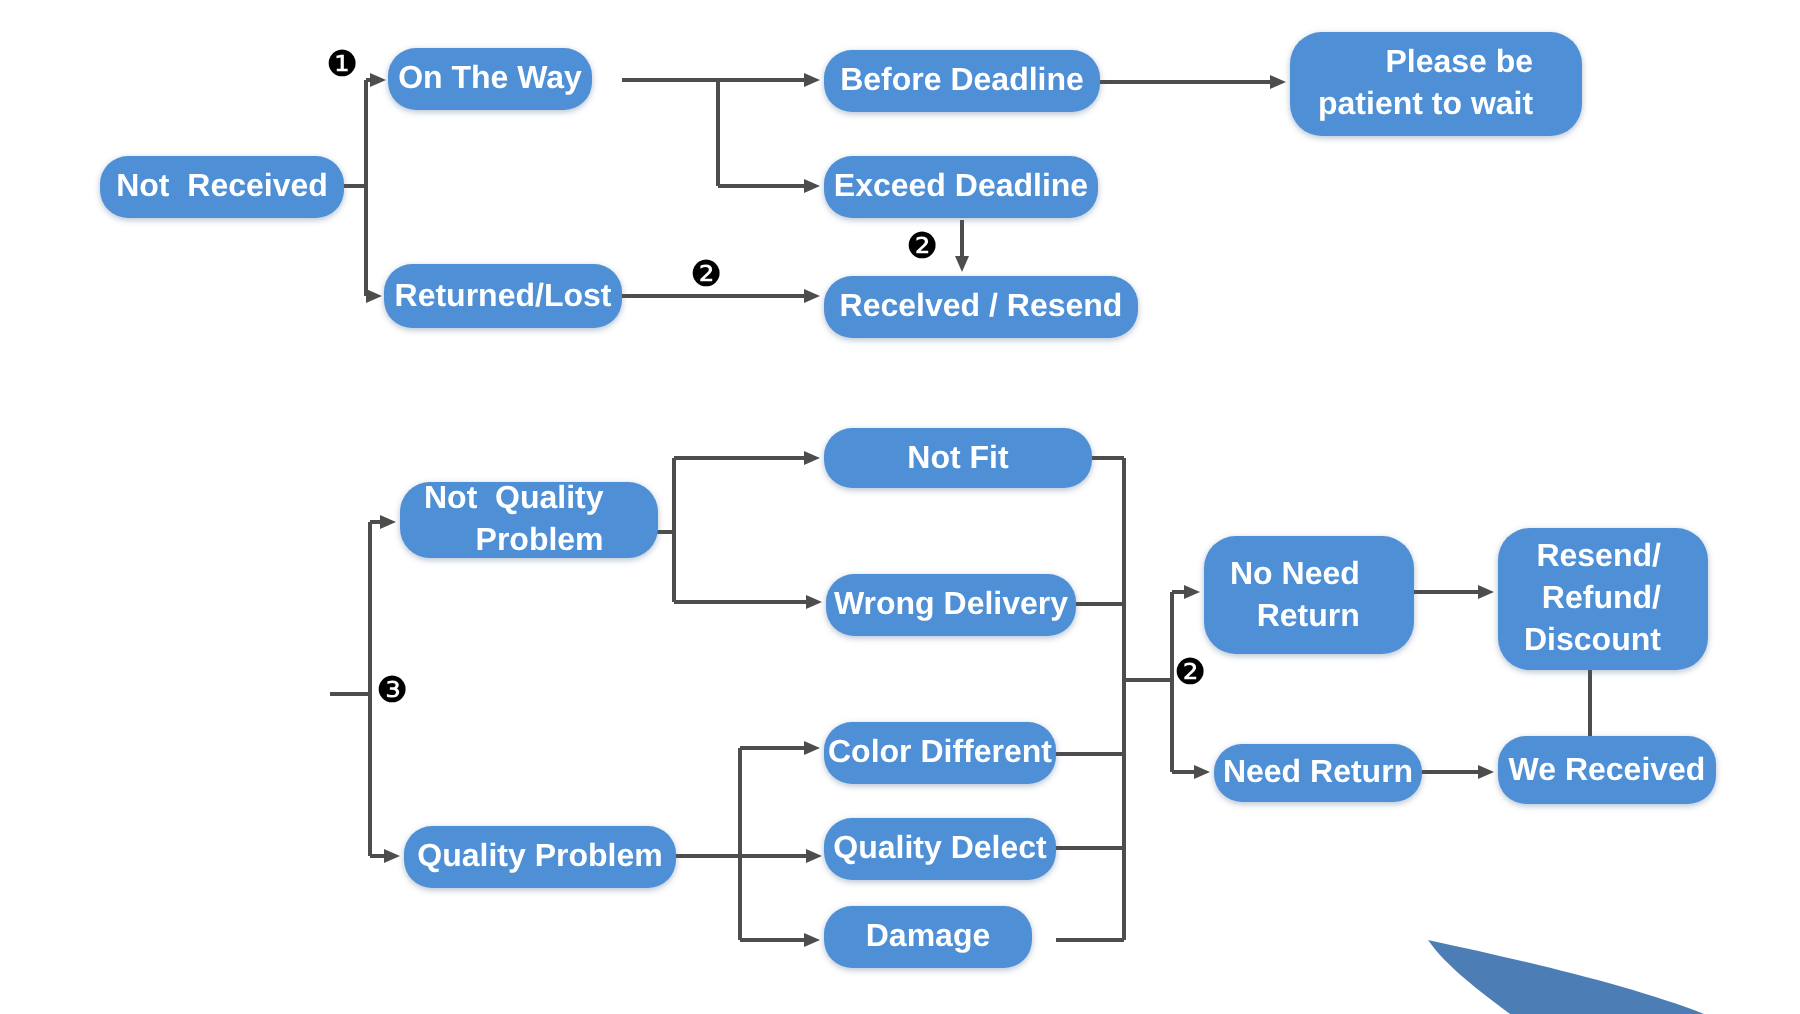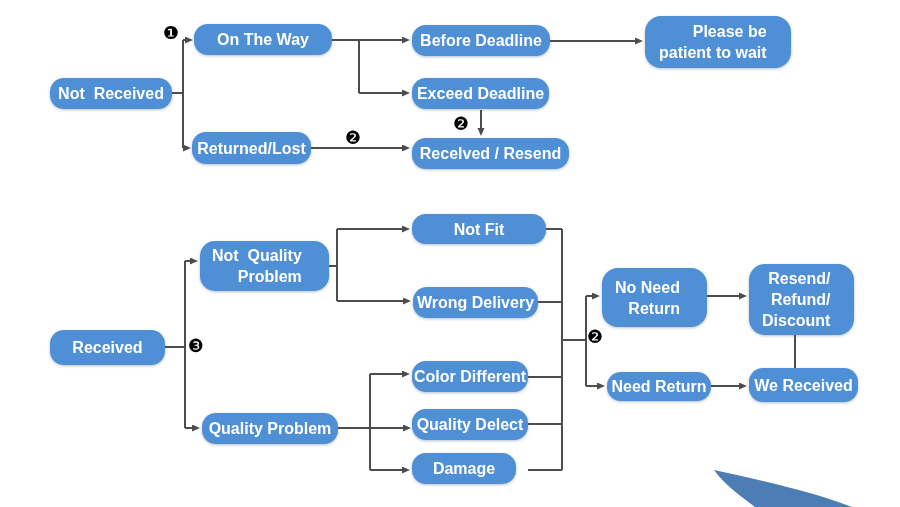--- a/index.html
+++ b/index.html
@@ -8,28 +8,28 @@
   svg.wires{position:absolute;left:0;top:0;z-index:1;pointer-events:none;}
   .node{position:absolute;z-index:2;background:#4e8fd5;color:#ffffff;border-radius:14px;
         font-weight:bold;font-size:16px;line-height:21px;display:flex;align-items:center;
         justify-content:center;text-align:center;white-space:pre-wrap;
         box-shadow:0 1px 3px rgba(70,100,140,.4);}
   .node.left{justify-content:flex-start;text-align:right;}
   .marker{position:absolute;z-index:3;color:#000;font-size:18px;line-height:18px;
           font-family:"DejaVu Sans",sans-serif;}
   
   #nb-not-received{left:50px;top:78px;width:122px;height:31px;}
-  #nb-on-the-way{left:194px;top:24px;width:138px;height:31px;text-align:center;}
+  #nb-on-the-way{left:194px;top:24px;width:102px;height:31px;text-align:center;}
   #nb-returned-lost{left:192px;top:132px;width:119px;height:32px;}
   #nb-before-deadline{left:412px;top:25px;width:138px;height:31px;}
   #nb-exceed-deadline{left:412px;top:78px;width:137px;height:31px;}
   #nb-received-resend{left:412px;top:138px;width:157px;height:31px;}
   #nb-please-wait{left:645px;top:16px;width:132px;height:52px;border-radius:16px;padding-left:14px;}
   #nb-received{left:50px;top:330px;width:115px;height:35px;}
-  #nb-not-quality-problem{left:200px;top:241px;width:117px;height:50px;border-radius:15px;padding-left:12px;}
+  #nb-not-quality-problem{left:200px;top:241px;width:117px;height:38px;border-radius:15px;padding-left:12px;}
   #nb-quality-problem{left:202px;top:413px;width:136px;height:31px;}
   #nb-not-fit{left:412px;top:214px;width:134px;height:30px;}
   #nb-wrong-delivery{left:413px;top:287px;width:125px;height:31px;}
   #nb-color-different{left:412px;top:361px;width:116px;height:31px;}
   #nb-quality-delect{left:412px;top:409px;width:116px;height:31px;}
   #nb-damage{left:412px;top:453px;width:104px;height:31px;}
   #nb-no-need-return{left:602px;top:268px;width:92px;height:59px;border-radius:16px;padding-left:13px;}
   #nb-need-return{left:607px;top:372px;width:104px;height:29px;}
   #nb-resend-refund-discount{left:749px;top:264px;width:92px;height:71px;border-radius:16px;padding-left:13px;}
   #nb-we-received{left:749px;top:368px;width:109px;height:34px;}
@@ -95,21 +95,20 @@
 
   <div class="node" id="nb-not-received">Not  Received</div>
   <div class="node" id="nb-on-the-way">On The Way</div>
   <div class="node" id="nb-returned-lost">Returned/Lost</div>
   <div class="node" id="nb-before-deadline">Before Deadline</div>
   <div class="node" id="nb-exceed-deadline">Exceed Deadline</div>
   <div class="node" id="nb-received-resend">Recelved / Resend</div>
   <div class="node left" id="nb-please-wait">Please be
 patient to wait</div>
 
-  <div class="node" id="nb-received">Received</div>
   <div class="node left" id="nb-not-quality-problem">Not  Quality
 Problem</div>
   <div class="node" id="nb-quality-problem">Quality Problem</div>
   <div class="node" id="nb-not-fit">Not Fit</div>
   <div class="node" id="nb-wrong-delivery">Wrong Delivery</div>
   <div class="node" id="nb-color-different">Color Different</div>
   <div class="node" id="nb-quality-delect">Quality Delect</div>
   <div class="node" id="nb-damage">Damage</div>
   <div class="node left" id="nb-no-need-return">No Need
 Return</div>

